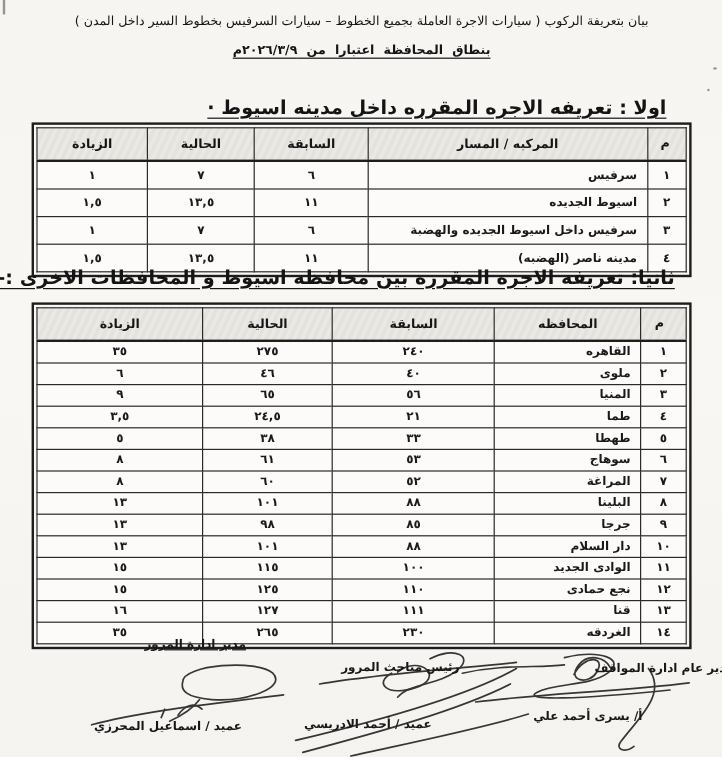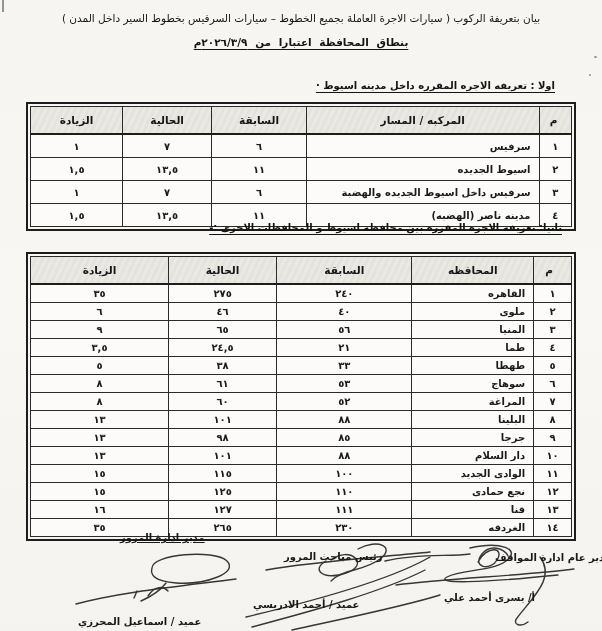--- a/index.html
+++ b/index.html
@@ -18,21 +18,21 @@
     text-align:center;font-weight:400;font-size:10.5px;color:#151515;
     letter-spacing:0;
   }
   .title2{
     position:absolute;top:36px;left:0;width:100%;
     text-align:center;font-weight:700;font-size:10.5px;color:#151515;
     text-decoration:underline;text-underline-offset:3px;
     word-spacing:4px;
   }
   .sec-heading{
-    position:absolute;font-weight:700;font-size:10px;color:#141414;
+    position:absolute;font-weight:700;font-size:16px;color:#141414;
     text-decoration:underline;text-underline-offset:3px;white-space:nowrap;
   }
   #sec1-heading{top:80px;right:47px;}
   #sec2-heading{top:222px;right:40px;}
   
   table{
     position:absolute;right:30px;
     width:542px;
     border-collapse:collapse;
     background:#fcfbf9;
@@ -250,21 +250,21 @@
     </tbody>
 </table>
 
 <div class="sig" style="top:552px;left:455px;width:118px;text-align:center;margin-left:39px;">مدير عام ادارة المواقف</div>
 <div class="sig" style="top:592px;left:444px;">أ/ يسرى أحمد علي</div>
 
 <div class="sig" style="top:551px;left:284px;">رئيس مباحث المرور</div>
 <div class="sig" style="top:599px;left:253px;">عميد / أحمد الادريسي</div>
 
 <div class="sig" style="top:532px;left:120px;text-decoration:underline;">مدير ادارة المرور</div>
-<div class="sig" style="top:600px;left:78px;margin-top:16px;">عميد / اسماعيل المحرزي</div>
+<div class="sig" style="top:600px;left:78px;">عميد / اسماعيل المحرزي</div>
 
 <svg id="sig-overlay" width="602" height="91" viewBox="0 0 602 91">
   <g fill="none" stroke="#1c1c1c" stroke-width="1.4" stroke-linecap="round" opacity="0.88">
 
     <path d="M385,21 C420,13 448,17 470,14"></path>
     <path d="M478,22 c9,-17 27,-15 19,-2 c-6,11 -26,8 -15,-6 c8,-10 22,-6 26,2"></path>
     <path d="M470,8 C500,1 522,9 506,21 C491,32 462,29 447,37 C434,44 480,43 558,35"></path>
     <path d="M540,17 C556,38 532,58 517,78 C512,84 520,88 528,82"></path>
     <path d="M396,45 C450,38 520,36 574,29"></path>
 

